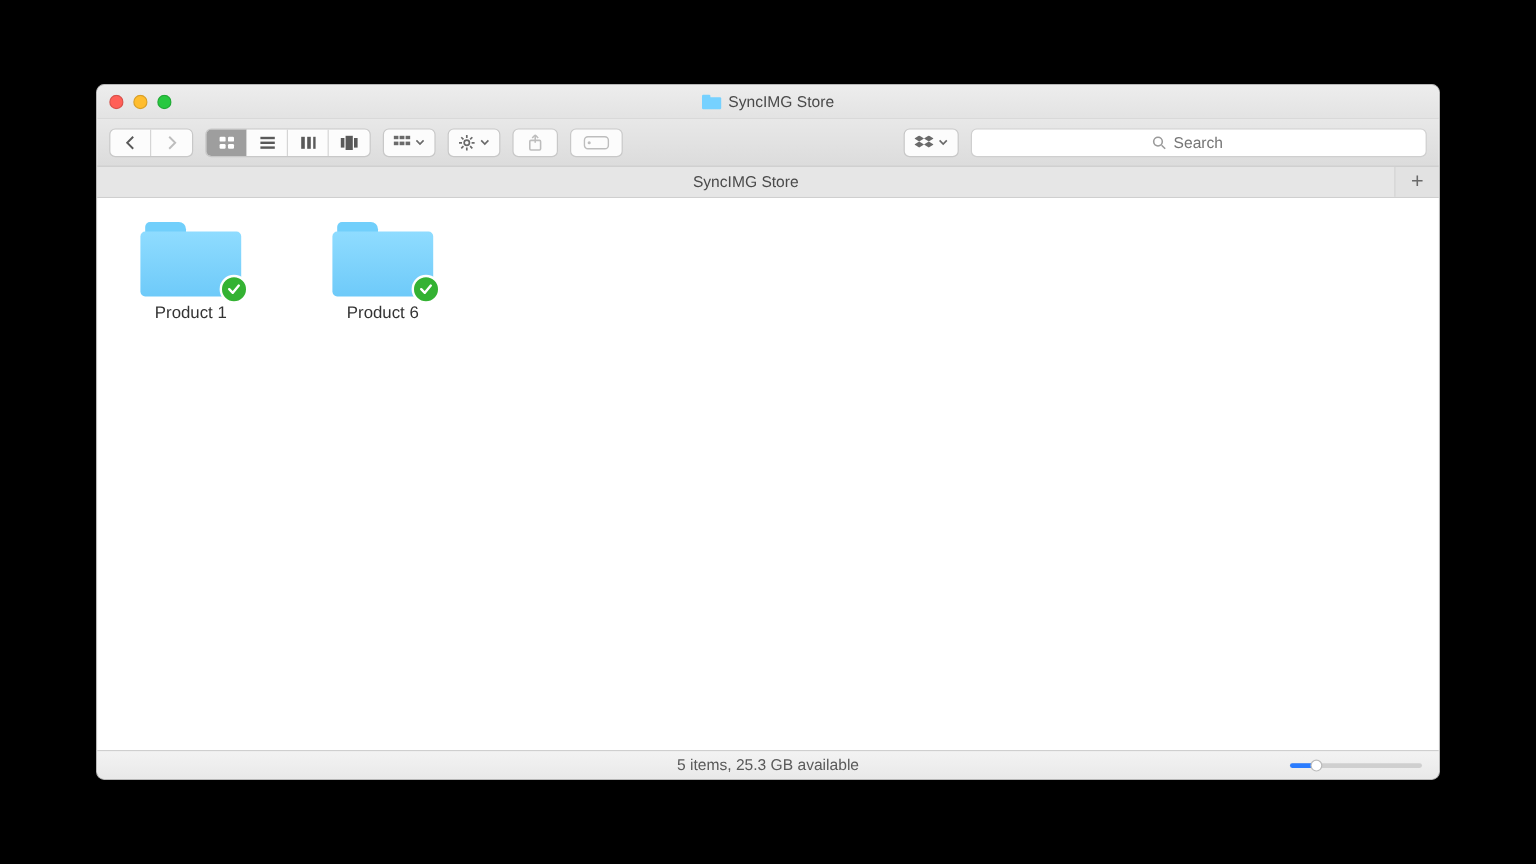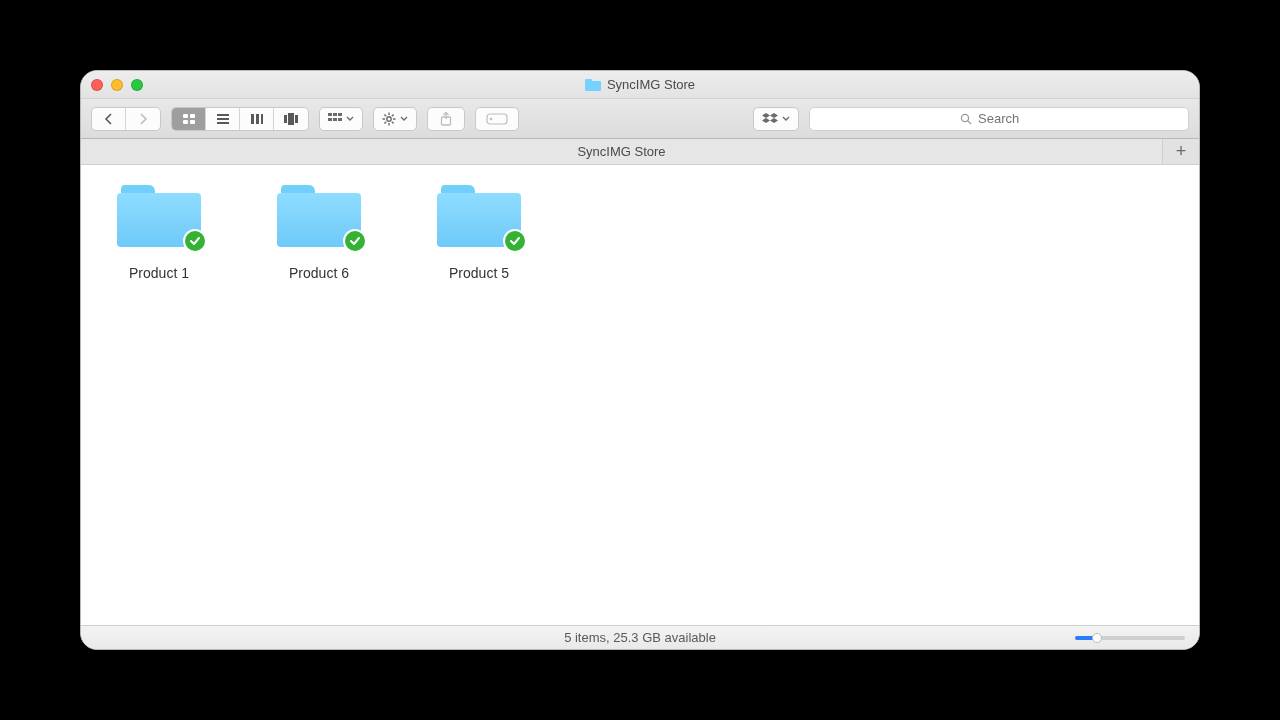--- a/index.html
+++ b/index.html
@@ -11,21 +11,21 @@
     font-size: 13px;
     color: #333;
     display: flex;
     align-items: center;
     justify-content: center;
   }
   .window {
     width: 1120px;
     height: 580px;
     background: #fff;
-    border-radius: 17px;
+    border-radius: 7px;
     box-shadow: 0 20px 60px rgba(0,0,0,0.5);
     overflow: hidden;
     display: flex;
     flex-direction: column;
     border: 1px solid #b7b7b7;
   }
   
   .titlebar {
     height: 28px;
     background: linear-gradient(#ededed, #e3e3e3);
@@ -162,21 +162,21 @@
     padding: 20px 28px;
     display: flex;
     gap: 60px;
     align-items: flex-start;
   }
   .item {
     display: flex;
     flex-direction: column;
     align-items: center;
     width: 100px;
-    gap: 18px;
+    gap: 5px;
   }
   .folder {
     width: 84px; height: 62px; position: relative;
   }
   .folder-back {
     position: absolute; top: 0; left: 4px;
     width: 34px; height: 12px;
     background: #71cffb;
     border-radius: 4px 6px 0 0;
   }
@@ -392,32 +392,20 @@
         <div class="folder-back"></div>
           <div class="folder-body"></div>
         <div class="sync-badge">
           <svg width="12" height="10" viewBox="0 0 12 10">
               <path d="M2 5 L5 8 L10 2" fill="none" stroke-width="2" stroke-linecap="round" stroke-linejoin="round"></path>
             </svg>
         </div>
       </div>
       <span class="item-label">Product 6</span>
     </div>
-    <div class="item">
-      <div class="folder">
-        <div class="folder-back"></div>
-          <div class="folder-body"></div>
-        <div class="sync-badge">
-          <svg width="12" height="10" viewBox="0 0 12 10">
-              <path d="M2 5 L5 8 L10 2" fill="none" stroke-width="2" stroke-linecap="round" stroke-linejoin="round"></path>
-            </svg>
-        </div>
-      </div>
-      <span class="item-label">Product 5</span>
-    </div>
   </div>
 
   <div class="statusbar">
     <div class="status-text">5 items, 25.3 GB available</div>
     <div class="zoom">
       <div class="fill"></div>
       <div class="knob"></div>
     </div>
   </div>
 

